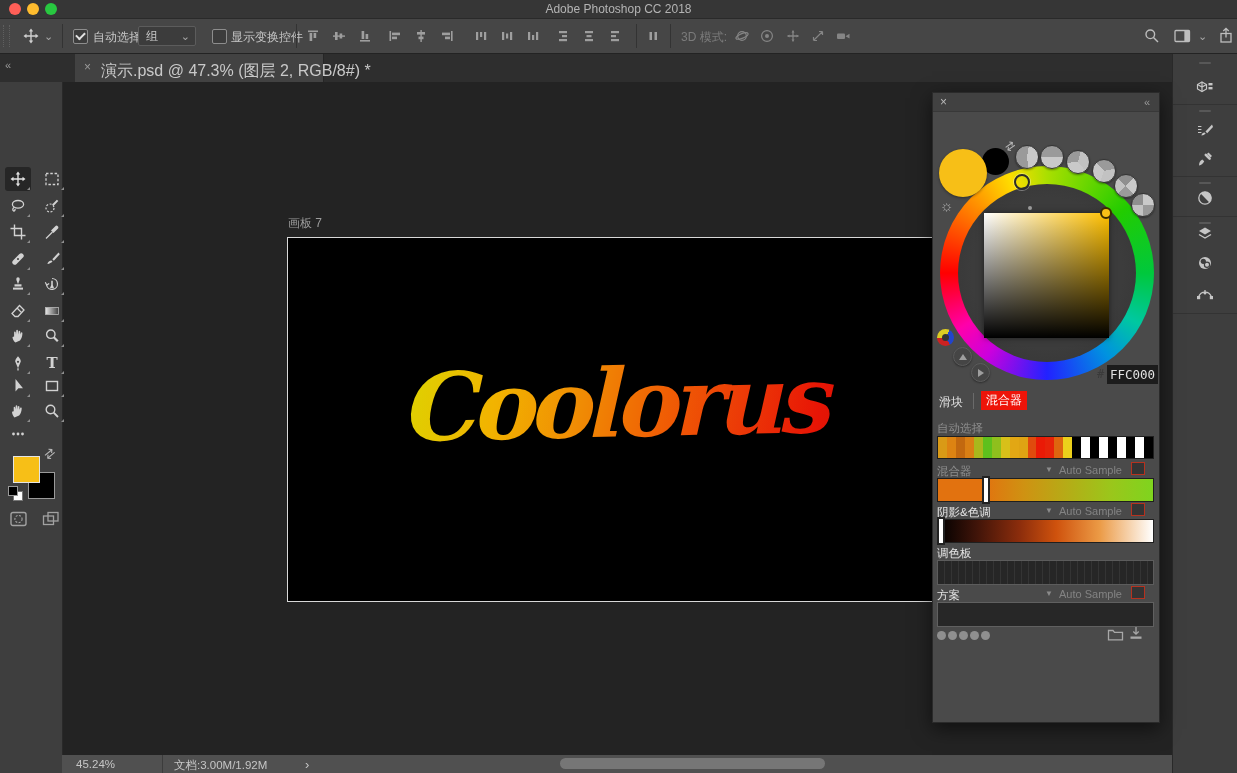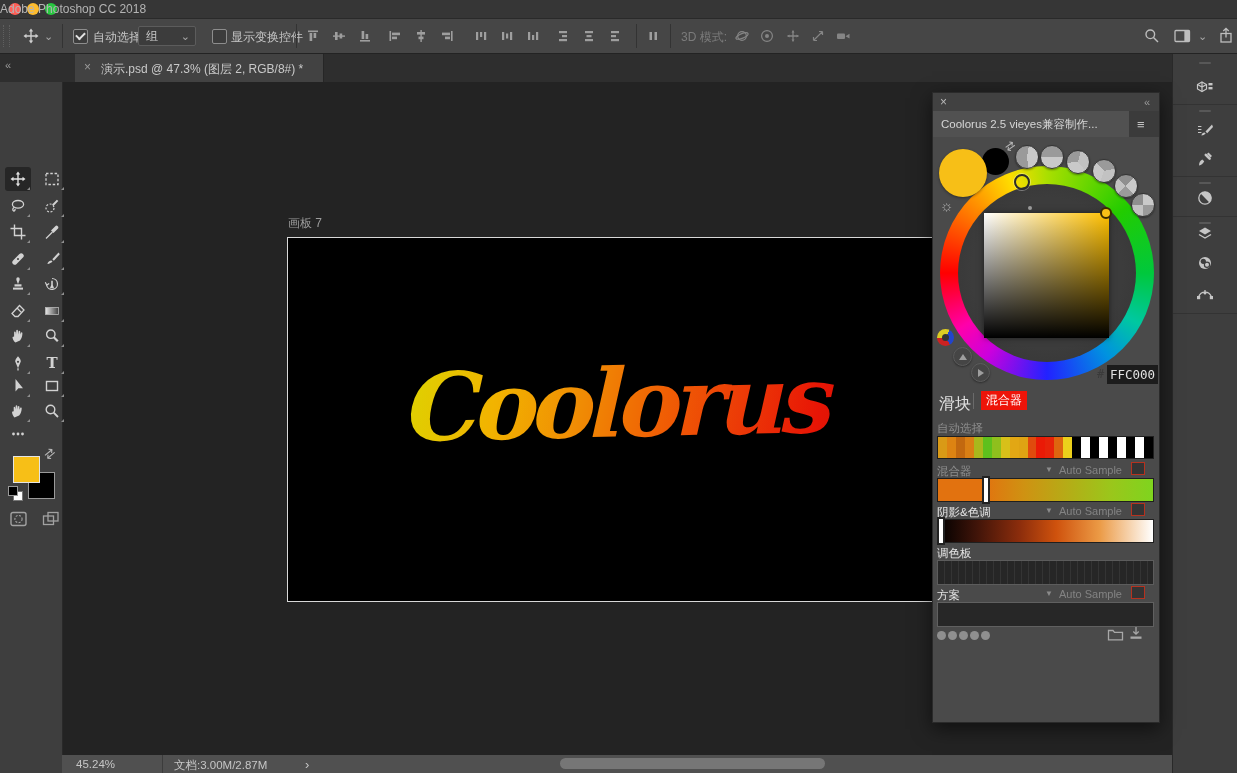--- a/index.html
+++ b/index.html
@@ -5,40 +5,40 @@
   html,body{margin:0;padding:0}
   body{width:1237px;height:773px;position:relative;overflow:hidden;
        background:#232323;font-family:"Liberation Sans","DejaVu Sans",sans-serif;
        -webkit-font-smoothing:antialiased;color:#c8c8c8}
   .abs{position:absolute}
   svg{display:block;overflow:visible}
 
   
   .titlebar{left:0;top:0;width:1237px;height:18px;background:#363636;border-bottom:1px solid #2a2a2a}
   .tl{width:12px;height:12px;border-radius:50%;top:3px}
-  .tb-title{width:100%;top:2px;font-size:12px;color:#b4b4b4}
+  .tb-title{width:100%;text-align:center;top:2px;font-size:12px;color:#b4b4b4}
 
   
   .optionsbar{left:0;top:19px;width:1237px;height:34px;background:#464646;border-bottom:1px solid #232323}
   .ob-grip{left:3px;top:6px;width:5px;height:22px;border-left:1px dotted #5f5f5f;border-right:1px dotted #5f5f5f}
   .ob-div{width:1px;height:24px;top:5px;background:#333}
   .ob-label{font-size:12px;color:#c6c6c6;top:10px}
   .ob-label.dim{color:#7b7b7b}
   .cb{width:13px;height:13px;background:#3c3c3c;border:1px solid #8d8d8d;border-radius:2px;top:10px}
   .cb.checked::after{content:"";position:absolute;left:2px;top:2px;width:7px;height:4px;
     border-left:2px solid #e2e2e2;border-bottom:2px solid #e2e2e2;transform:rotate(-45deg)}
   .ob-select{left:138px;top:7px;width:58px;height:20px;background:#3c3c3c;border:1px solid #5c5c5c;border-radius:2px;
     font-size:12px;color:#c6c6c6;line-height:19px;padding-left:7px;box-sizing:border-box}
   .chev{font-size:11px;color:#a8a8a8;line-height:10px}
 
   
   .tabbar{left:0;top:54px;width:1172px;height:28px;background:#2e2e2e}
   .doc-tab{left:75px;top:0;width:248px;height:28px;background:#424242;border-right:1px solid #262626}
   .doc-tab .x{left:9px;top:6px;font-size:12px;color:#9a9a9a}
-  .doc-tab .t{left:26px;top:7px;font-size:12px;color:#c9c9c9;white-space:nowrap}
+  .doc-tab .t{left:26px;top:7px;font-size:16px;color:#c9c9c9;white-space:nowrap}
   .collapse{font-size:11px;color:#9a9a9a}
 
   
   .toolbar{left:0;top:82px;width:62px;height:691px;background:#3e3e3e;border-right:1px solid #292929}
   .tool{width:26px;height:24px;display:flex;align-items:center;justify-content:center;position:absolute}
   .tool::after{content:"";position:absolute;right:1px;bottom:1px;
     border-left:3px solid transparent;border-bottom:3px solid #8f8f8f}
   .tool.nofly::after{display:none}
   .tool.selected{background:#262626;border-radius:3px}
   .swatch{border:1px solid;box-sizing:border-box}
@@ -451,21 +451,21 @@
     </div>
 </div>
 
 <div class="abs ab-label">画板 7</div>
 <div class="abs artboard"></div>
 <div class="abs logo" style="background-image: linear-gradient(100deg, rgb(221, 211, 1) 0%, rgb(242, 179, 0) 20%, rgb(240, 140, 4) 38%, rgb(240, 96, 4) 55%, rgb(236, 58, 7) 72%, rgb(232, 21, 5) 88%, rgb(207, 16, 4) 100%);">Coolorus</div>
 
 <div class="abs statusbar">
   <span class="abs" style="left:14px;top:3px">45.24%</span>
   <span class="abs sb-div" style="left:100px"></span>
-  <span class="abs" style="left:112px;top:3px">文档:3.00M/2.87M</span>
+  <span class="abs" style="left:112px;top:3px">文档:3.00M/1.92M</span>
   <span class="abs" style="left:243px;top:2px;font-size:13px">›</span>
   <div class="abs sb-thumb"></div>
 </div>
 
 <div class="abs dock">
   <div class="abs dock-handle" style="top:8px"></div>
   <div class="abs dock-icon" style="top:23px">
       <svg width="20" height="18" fill="none" stroke="#c6c6c6" stroke-width="1.2">
         <path d="M7 2l4.5 2.5v4.5L7 11.5 2.5 9V4.5z"></path>
         <path d="M7 2v9.5M2.5 4.5 7 7l4.5-2.5"></path>
@@ -524,26 +524,20 @@
       </svg>
     </div>
   <div class="abs dock-sep" style="top:259px"></div>
 </div>
 
 <div class="abs panel">
   <div class="abs p-header">
     <span class="abs" style="left:7px;top:2px;font-size:12px;color:#b9b9b9">×</span>
     <span class="abs collapse" style="right:9px;top:3px">«</span>
   </div>
-  <div class="abs p-tabrow">
-    <div class="abs p-tab">
-      <span class="abs p-title">Coolorus 2.5 vieyes兼容制作...</span>
-    </div>
-    <span class="abs menu-ic">≡</span>
-  </div>
 
   <div class="abs" style="left: 7px; top: 73px; width: 214px; height: 214px; border-radius: 50%; background: conic-gradient(rgb(170, 223, 0), rgb(34, 204, 0) 14%, rgb(0, 200, 60) 25%, rgb(0, 200, 160) 33%, rgb(0, 146, 224) 40%, rgb(34, 34, 255) 50%, rgb(204, 0, 221) 60%, rgb(255, 0, 170) 66%, rgb(255, 0, 0) 75%, rgb(255, 119, 0) 85%, rgb(255, 221, 0) 94%, rgb(170, 223, 0) 100%);"></div>
   <div class="abs" style="left:25px;top:91px;width:178px;height:178px;border-radius:50%;background:radial-gradient(circle,#3c3c3c 60%,#333 100%)"></div>
   <div class="abs" style="left: 51px; top: 120px; width: 125px; height: 125px; box-shadow: rgba(0, 0, 0, 0.5) 0px 0px 6px; background: linear-gradient(to top, rgb(0, 0, 0), rgba(0, 0, 0, 0)), linear-gradient(to right, rgb(255, 255, 255), rgb(255, 192, 0));"></div>
   <div class="abs ring-marker" style="left:81px;top:81px"></div>
   <div class="abs" style="left:95px;top:113px;width:4px;height:4px;border-radius:50%;background:#9a9a9a"></div>
   <div class="abs sv-marker" style="left: 167px; top: 114px; background: rgb(247, 191, 23);"></div>
 
   <div class="abs" style="left: 49px; top: 55px; width: 27px; height: 27px; border-radius: 50%; background: rgb(0, 0, 0);"></div>
   <div class="abs" style="left: 6px; top: 56px; width: 48px; height: 48px; border-radius: 50%; box-shadow: rgba(0, 0, 0, 0.4) 0px 1px 3px; background: rgb(247, 191, 23);"></div>
@@ -563,21 +557,21 @@
   <div class="abs roundbtn" style="left:20px;top:254px">
       <span class="tri-up"></span>
     </div>
   <div class="abs roundbtn" style="left:38px;top:270px">
       <span class="tri-right"></span>
     </div>
 
   <span class="abs" style="left:164px;top:274px;font-size:12px;color:#3a3a3a;font-family:'DejaVu Sans Mono',monospace">#</span>
   <div class="abs hexbox">FFC000</div>
 
-  <span class="abs" style="left:6px;top:301px;font-size:16px;color:#e0e0e0">滑块</span>
+  <span class="abs" style="left:6px;top:301px;font-size:12px;color:#e0e0e0">滑块</span>
   <div class="abs" style="left:40px;top:300px;width:1px;height:16px;background:#6a6a6a"></div>
   <div class="abs redtab" style="left:48px;top:298px;width:46px;height:19px">混合器</div>
 
   <span class="abs p-sec dim-lab" style="left:4px;top:328px">自动选择</span>
   <div class="abs strip" style="left:4px;top:343px;height:23px;display:flex">
     <div class="hc" style="background: rgb(217, 154, 22);"></div>
     <div class="hc" style="background: rgb(221, 131, 18);"></div>
     <div class="hc" style="background: rgb(194, 104, 15);"></div>
     <div class="hc" style="background: rgb(217, 127, 20);"></div>
     <div class="hc" style="background: rgb(169, 184, 28);"></div>

